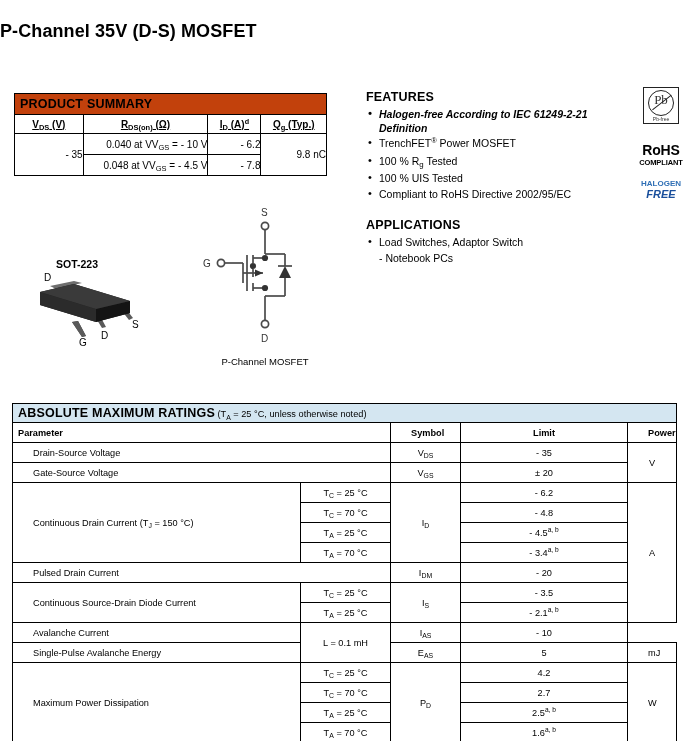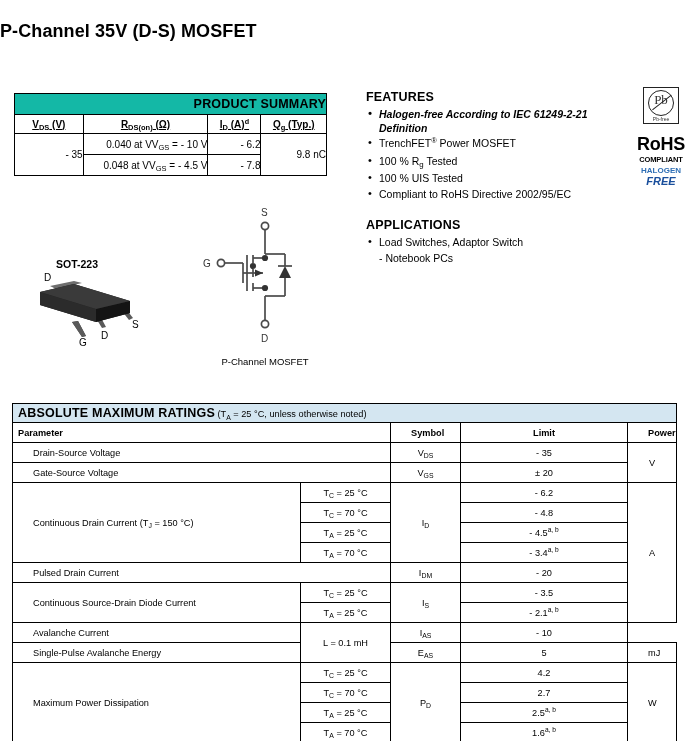--- a/index.html
+++ b/index.html
@@ -17,24 +17,24 @@
     font-weight: bold;
     letter-spacing: 0.1px;
     padding-top: 21px;
   }
 
   
   .ps-wrap { position: absolute; left: 14px; top: 93px; width: 313px; }
   table.ps { border-collapse: collapse; width: 100%; font-size: 9.5px; }
   table.ps td, table.ps th { border: 1px solid #000; padding: 0; }
   .ps-title {
-    background: #14b8a6;
+    background: #c2410c;
     font-size: 12.5px;
     font-weight: bold;
-    text-align: right;
+    text-align: left;
     padding: 3px 0 3px 5px !important;
     letter-spacing: 0.2px;
   }
   .ps-hdr { font-weight: bold; text-align: center; height: 19px; font-size: 10px; text-decoration: underline; }
   .ps-cell { text-align: right; height: 21px; font-size: 10px; }
   sub { font-size: 75%; vertical-align: baseline; position: relative; top: 2.5px; }
   sup { font-size: 72%; vertical-align: baseline; position: relative; top: -4px; }
 
   
   .features { position: absolute; left: 366px; top: 90px; width: 250px; }
@@ -73,23 +73,23 @@
     color: #333; line-height: 14px;
   }
   .pbslash {
     position: absolute; left: 6px; top: 14px; width: 24px; height: 1.4px;
     background: #222; transform: rotate(-38deg);
   }
   .pbfree {
     position: absolute; left: 0; bottom: 1px; width: 100%;
     text-align: center; font-size: 5px; color: #333;
   }
-  .rohs-main { font-size: 18px; font-weight: bold; margin-top: 10px; letter-spacing: -0.2px; }
+  .rohs-main { font-size: 14px; font-weight: bold; margin-top: 18px; letter-spacing: -0.2px; }
   .rohs-comp { font-size: 7.5px; font-weight: bold; letter-spacing: -0.1px; }
-  .hal { font-size: 8px; font-weight: bold; color: #2f6fb5; margin-top: 2px; }
+  .hal { font-size: 8px; font-weight: bold; color: #2f6fb5; margin-top: 12px; }
   .free { font-size: 11px; font-weight: bold; color: #1a4f9c; font-style: italic; }
 
   
   .pkg { position: absolute; left: 22px; top: 258px; width: 135px; }
   .pkg-label { font-size: 10.5px; font-weight: bold; text-align: center; width: 110px; }
 
   
   .schem { position: absolute; left: 185px; top: 208px; width: 160px; }
   .schem-cap { position: absolute; left: 185px; top: 356px; width: 160px; text-align: center; font-size: 9.5px; }
 

